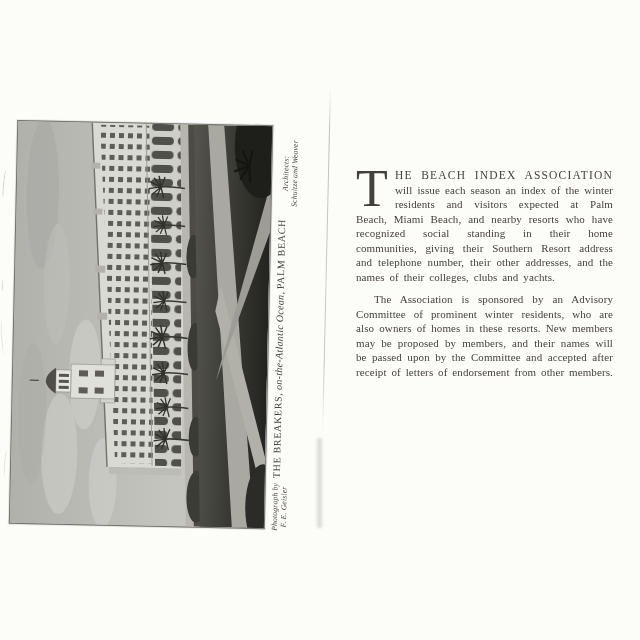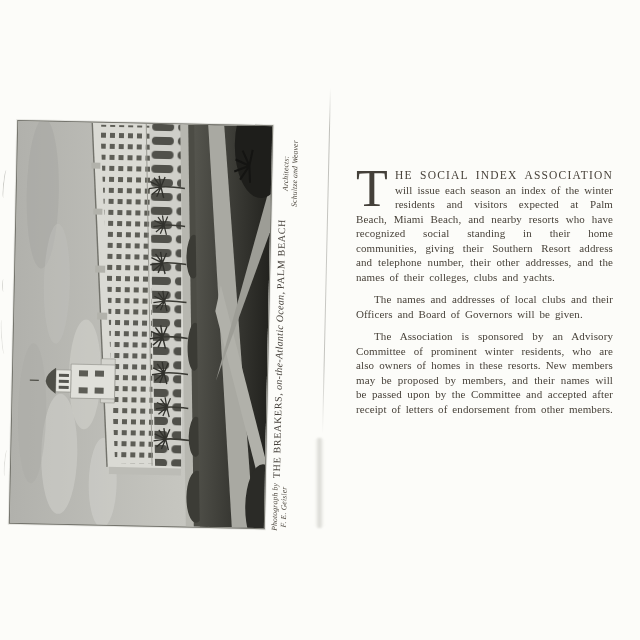--- a/index.html
+++ b/index.html
@@ -206,20 +206,19 @@
       </div>
       <div class="caption-side architects">
         <span class="side-line">Architects:</span>
         <span class="side-line">Schultze and Weaver</span>
       </div>
     </div>
   </div>
 
   <div class="text-block">
     <p class="body-para">
-      <span class="dropcap">T</span><span class="lead-caps">HE SOCIAL INDEX ASSOCIATION</span>
+      <span class="dropcap">T</span><span class="lead-caps">HE BEACH INDEX ASSOCIATION</span>
       <span>will issue each season an index of the winter residents and visitors expected at Palm Beach, Miami Beach, and nearby resorts who have recognized social standing in their home communities, giving their Southern Resort address and telephone number, their other addresses, and the names of their colleges, clubs and yachts.</span>
     </p>
-    <p class="body-para indent">The names and addresses of local clubs and their Officers and Board of Governors will be given.</p>
     <p class="body-para indent">The Association is sponsored by an Advisory Committee of prominent winter residents, who are also owners of homes in these resorts. New members may be proposed by members, and their names will be passed upon by the Committee and accepted after receipt of letters of endorsement from other members.</p>
   </div>
 
 </div>
 
 </body></html>

